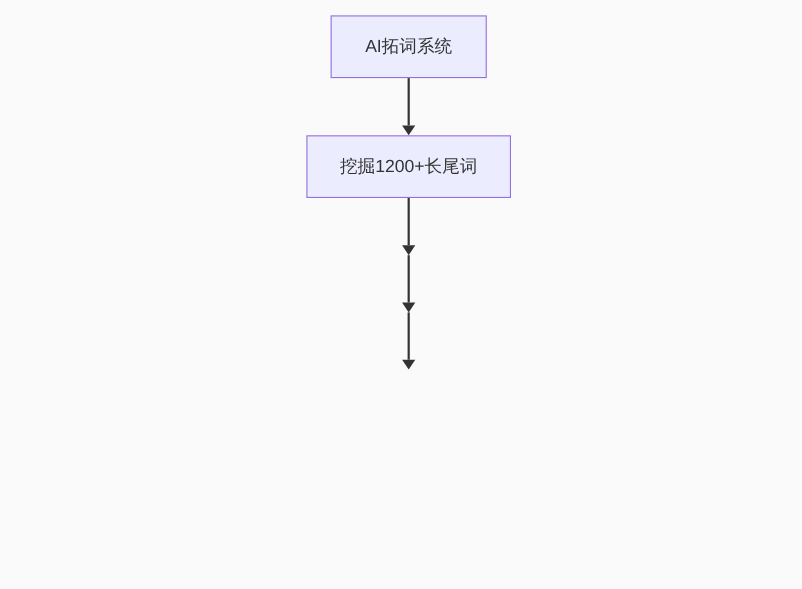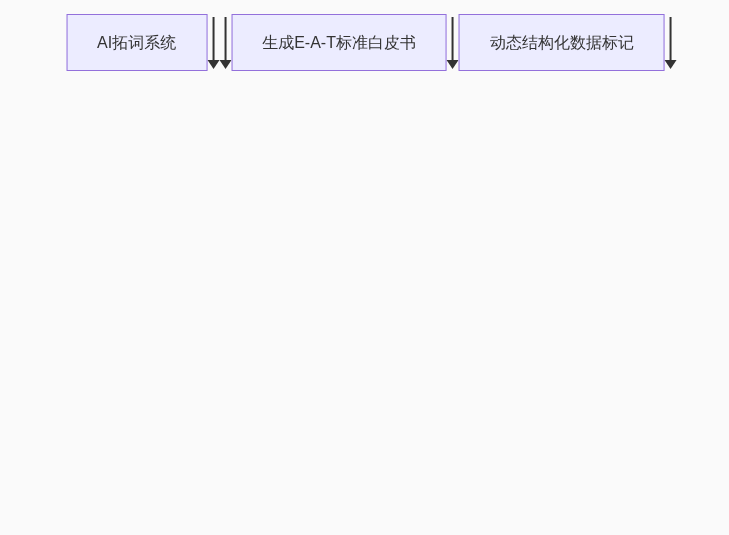--- a/index.html
+++ b/index.html
@@ -17,21 +17,21 @@
     width: 729px;
     height: 535px;
     position: relative;
   }
   .flow {
     position: absolute;
     top: 14px;
     left: 50%;
     transform: translateX(calc(-50% + 7px));
     display: flex;
-    flex-direction: row;
+    flex-direction: column;
     align-items: center;
   }
   .node {
     box-sizing: border-box;
     height: 57px;
     padding: 0 30px;
     background: var(--node-fill, #ECECFF);
     border: 1px solid var(--node-border, #9370DB);
     display: flex;
     align-items: center;
@@ -70,38 +70,35 @@
 
     <div class="node">
       <span>AI拓词系统</span>
     </div>
 
     <div class="edge">
       <div class="edge-line"></div>
       <div class="edge-arrowhead"></div>
     </div>
 
-
-    <div class="edge">
-      <div class="edge-line"></div>
-      <div class="edge-arrowhead"></div>
-    </div>
-
     <div class="node">
-      <span>生成E-A-T标准白皮书</span>
+      <span>挖掘1200+长尾词</span>
     </div>
 
     <div class="edge">
       <div class="edge-line"></div>
       <div class="edge-arrowhead"></div>
     </div>
 
-    <div class="node">
-      <span>动态结构化数据标记</span>
+
+    <div class="edge">
+      <div class="edge-line"></div>
+      <div class="edge-arrowhead"></div>
     </div>
+
 
     <div class="edge">
       <div class="edge-line"></div>
       <div class="edge-arrowhead"></div>
     </div>
 
 
   </div>
 </div>
 

